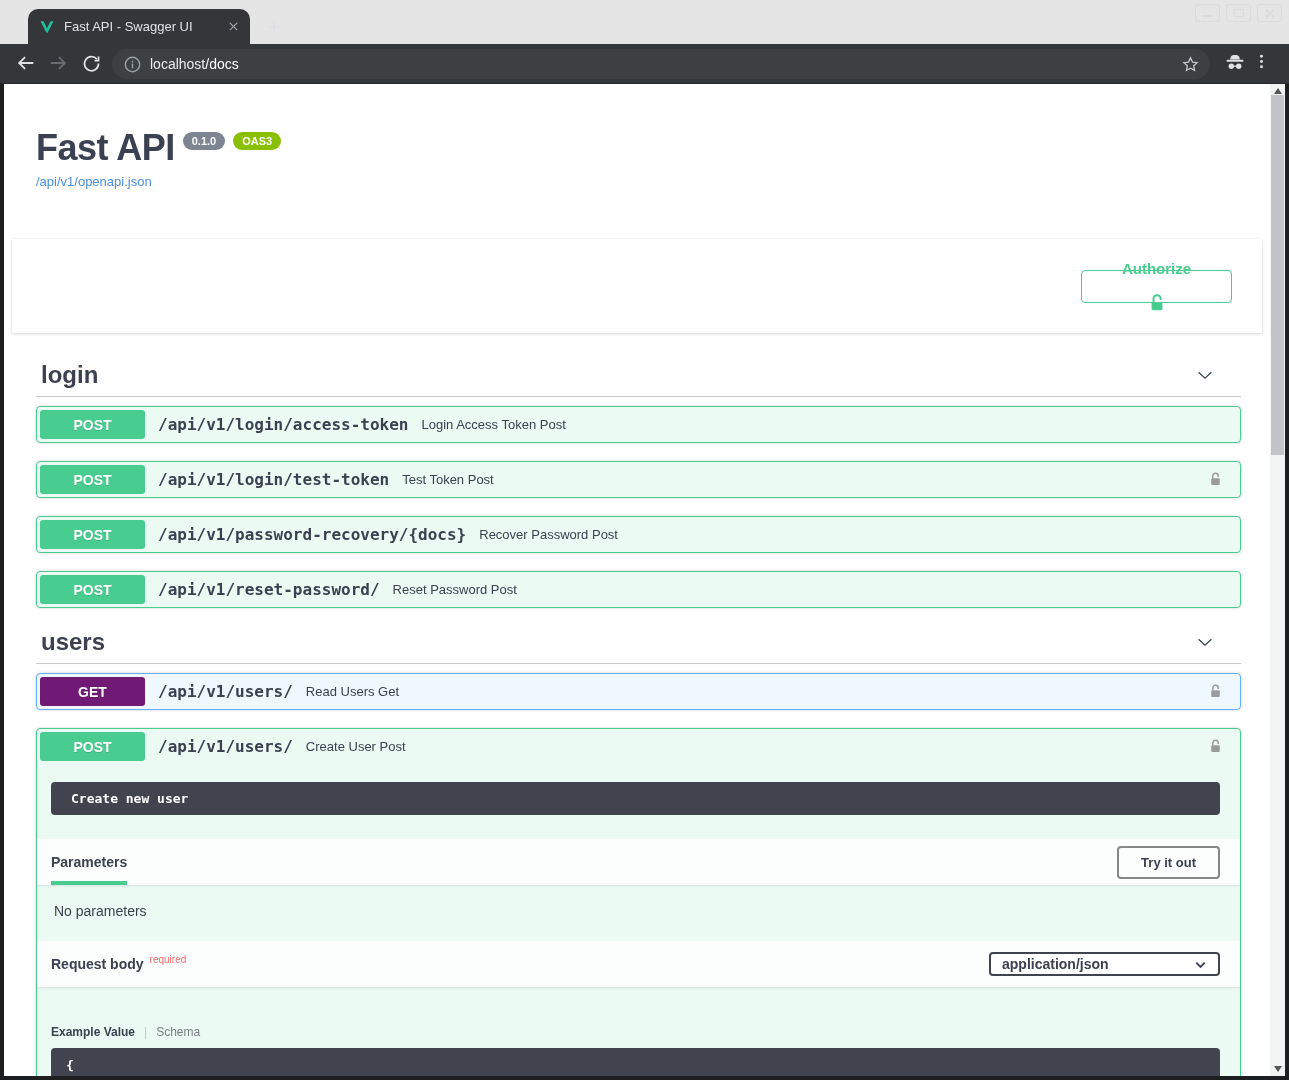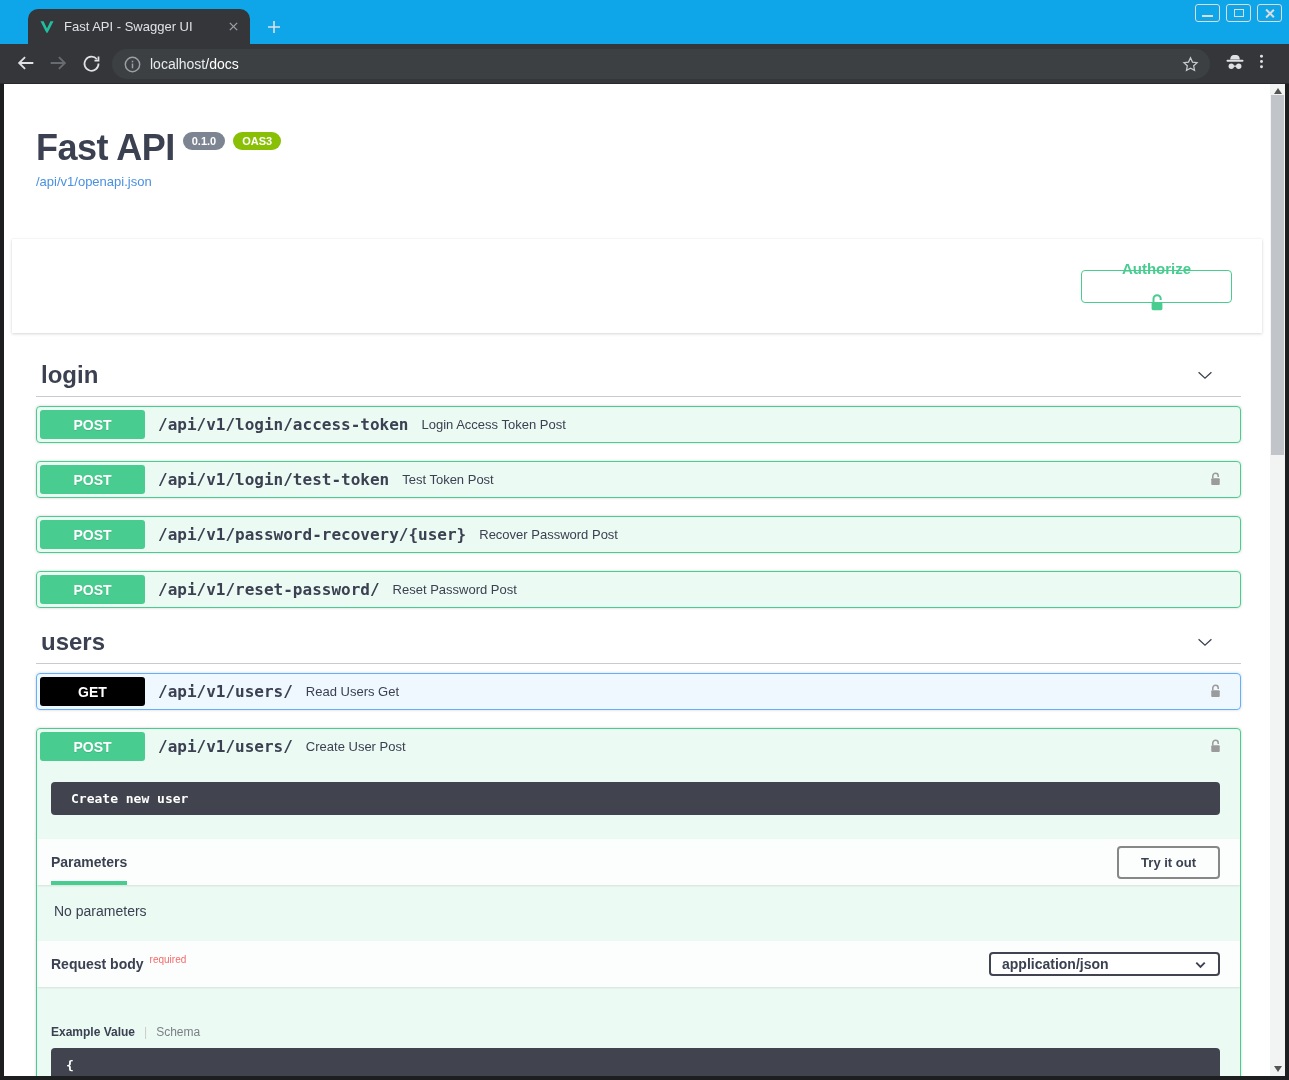--- a/index.html
+++ b/index.html
@@ -2,21 +2,21 @@
 <html><head>
 <meta charset="utf-8">
 <style>
   * { margin:0; padding:0; box-sizing:border-box; }
   html,body { width:1289px; height:1080px; }
   body { font-family:"Liberation Sans", sans-serif; }
 
   .window { position:relative; width:1289px; height:1080px; background:#1d1e20; overflow:hidden; }
 
   
-  .titlebar { position:absolute; top:0; left:0; right:0; height:44px; background:#0ea5e9; }
+  .titlebar { position:absolute; top:0; left:0; right:0; height:44px; background:#e5e5e5; }
   .tab { position:absolute; left:28px; top:9px; width:222px; height:35px; background:#35363a;
          border-radius:10px 10px 0 0; display:flex; align-items:center; padding:0 8px 0 11px; }
   .favicon { width:16px; height:16px; display:flex; }
   .tab-title { color:#dee1e6; font-size:13px; margin-left:9px; flex:1; white-space:nowrap; overflow:hidden; }
   .tab-close { width:18px; height:18px; display:flex; align-items:center; justify-content:center; border-radius:50%; }
   .new-tab { position:absolute; left:262px; top:15px; width:24px; height:24px; display:flex; align-items:center; justify-content:center; }
 
   .win-controls { position:absolute; top:4px; right:7px; display:flex; gap:6px; }
   .win-btn { width:25px; height:18px; border:1px solid #dcdcdc; border-radius:3px;
              display:flex; align-items:center; justify-content:center; background:transparent; }
@@ -62,21 +62,21 @@
                 justify-content:space-between; border-bottom:1px solid rgba(59,65,81,.28); }
   .tag-name { font-size:24px; font-weight:700; color:#3b4151; }
 
   .opblock { margin-top:9px; margin-bottom:18px; border-radius:4px; box-shadow:0 0 3px rgba(0,0,0,.19); overflow:hidden; }
   .opblock.post { border:1px solid #49cc90; background:rgba(73,204,144,.1); }
   .opblock.get  { border:1px solid #61affe; background:rgba(97,175,254,.1); }
   .op-summary { display:flex; align-items:center; height:35px; padding:0 16px 0 3px; cursor:pointer; }
   .method-badge { min-width:105px; height:29px; border-radius:3px; color:#fff; font-weight:700; font-size:14px;
                   display:flex; align-items:center; justify-content:center; text-shadow:0 1px 0 rgba(0,0,0,.1); }
   .post .method-badge { background:#49cc90; }
-  .get  .method-badge { background:#000000; }
+  .get  .method-badge { background:#701a75; }
   .op-path { font-family:"DejaVu Sans Mono", monospace; font-weight:700; font-size:16px; color:#3b4151; margin-left:13px; }
   .op-desc { font-size:13px; color:#3b4151; margin-left:13px; flex:1; }
   .lock { margin-left:auto; display:flex; }
 
   
   .desc-block { margin:18px 20px 0 14px; background:#41444e; border-radius:4px; padding:9px 0 9px 20px;
                 color:#fff; font-family:"DejaVu Sans Mono", monospace; font-size:13px; font-weight:700; }
   .section-header { margin-top:24px; height:46px; background:rgba(255,255,255,.8);
                     box-shadow:0 1px 2px rgba(0,0,0,.1); display:flex; align-items:center; padding:0 20px 0 14px; }
   .param-tab { align-self:stretch; display:flex; align-items:center; position:relative;
@@ -242,21 +242,21 @@
                 <path d="M6.8 8.6 V5.9 a3.2 3.2 0 0 1 6.4 0 V7" fill="none" stroke="#9b9b9b" stroke-width="1.8"></path>
                 <rect x="5" y="8.6" width="10" height="7.8" rx="1.2" fill="#9b9b9b"></rect>
               </svg>
           </span>
         </div>
       </div>
 
       <div class="opblock post">
         <div class="op-summary">
           <span class="method-badge">POST</span>
-          <span class="op-path">/api/v1/password-recovery/{user}</span>
+          <span class="op-path">/api/v1/password-recovery/{docs}</span>
           <span class="op-desc">Recover Password Post</span>
         </div>
       </div>
 
       <div class="opblock post">
         <div class="op-summary">
           <span class="method-badge">POST</span>
           <span class="op-path">/api/v1/reset-password/</span>
           <span class="op-desc">Reset Password Post</span>
         </div>

